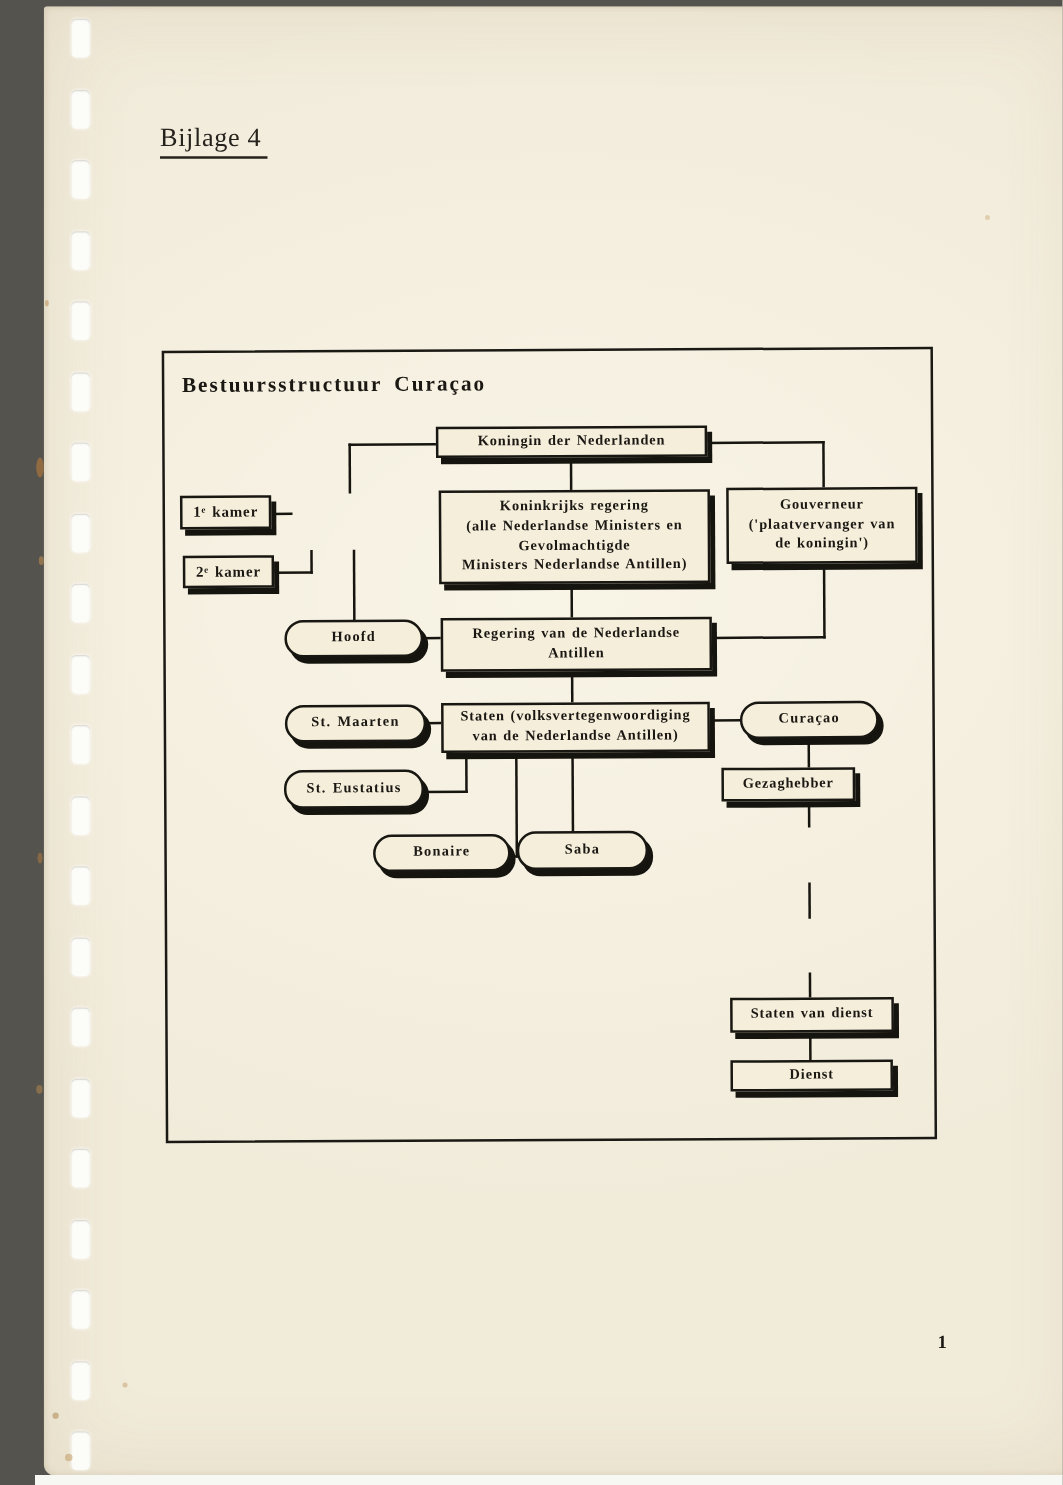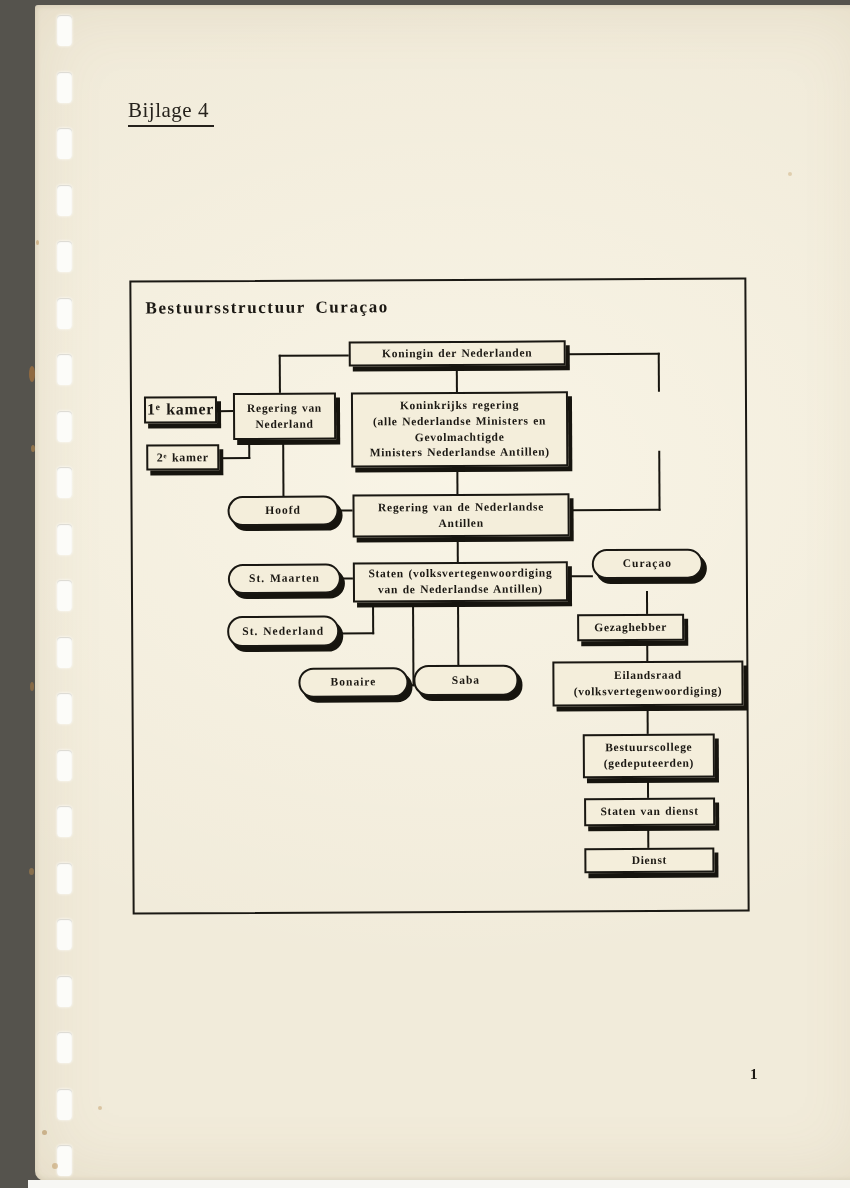--- a/index.html
+++ b/index.html
@@ -120,43 +120,40 @@
         <div class="connector" style="left: 274px; top: 403px; width: 7px; height: 2px;"></div>
         <div class="connector" style="left: 324px; top: 321px; width: 2px; height: 64px;"></div>
         <div class="connector" style="left: 513px; top: 311px; width: 2px; height: 24px;"></div>
         <div class="connector" style="left: 513px; top: 361px; width: 2px; height: 21px;"></div>
         <div class="connector" style="left: 513px; top: 426px; width: 2px; height: 29px;"></div>
         <div class="connector" style="left: 513px; top: 498px; width: 2px; height: 21px;"></div>
         <div class="connector" style="left: 513px; top: 546px; width: 2px; height: 23px;"></div>
       </div>
 
     <div class="node" style="left:217px;top:60px;width:217px;height:25px">Koningin der Nederlanden</div>
-    <div class="node" style="left:12px;top:114px;width:73px;height:27px;font-size:16px">1ᵉ kamer</div>
+    <div class="node" style="left:12px;top:114px;width:73px;height:27px;font-size:12px">1ᵉ kamer</div>
     <div class="node" style="left:14px;top:162px;width:73px;height:26px;font-size:12px">2ᵉ kamer</div>
-    <div class="node" style="left:101px;top:111px;width:103px;height:47px">Regering van
-Nederland</div>
     <div class="node" style="left:219px;top:111px;width:217px;height:75px">Koninkrijks regering
 (alle Nederlandse Ministers en
 Gevolmachtigde
 Ministers Nederlandse Antillen)</div>
+    <div class="node" style="left:449px;top:110px;width:153px;height:61px">Gouverneur
+('plaatvervanger van
+de koningin')</div>
     <div class="node round" style="left:95px;top:214px;width:111px;height:30px">Hoofd</div>
     <div class="node" style="left:220px;top:213px;width:217px;height:43px">Regering van de Nederlandse
 Antillen</div>
     <div class="node round" style="left:95px;top:282px;width:113px;height:30px">St. Maarten</div>
     <div class="node" style="left:220px;top:281px;width:215px;height:40px">Staten (volksvertegenwoordiging
 van de Nederlandse Antillen)</div>
-    <div class="node round" style="left:459px;top:269px;width:111px;height:30px">Curaçao</div>
-    <div class="node round" style="left:94px;top:334px;width:112px;height:31px">St. Nederland</div>
+    <div class="node round" style="left:459px;top:281px;width:111px;height:30px">Curaçao</div>
+    <div class="node round" style="left:94px;top:334px;width:112px;height:31px">St. Eustatius</div>
     <div class="node" style="left:444px;top:334px;width:107px;height:27px">Gezaghebber</div>
     <div class="node round" style="left:165px;top:386px;width:110px;height:30px">Bonaire</div>
     <div class="node round" style="left:280px;top:384px;width:105px;height:31px">Saba</div>
-    <div class="node" style="left:419px;top:381px;width:191px;height:45px">Eilandsraad
-(volksvertegenwoordiging)</div>
-    <div class="node" style="left:449px;top:454px;width:132px;height:44px">Bestuurscollege
-(gedeputeerden)</div>
     <div class="node" style="left:450px;top:518px;width:131px;height:28px">Staten van dienst</div>
     <div class="node" style="left:450px;top:568px;width:130px;height:25px">Dienst</div>
   </div>
 
   <div id="page-number">1</div>
 <div class="spot" style="left: 1px; top: 366px; width: 6px; height: 16px; background: rgb(176, 118, 58); opacity: 0.65;"></div>
     <div class="spot" style="left: 3px; top: 445px; width: 4px; height: 7px; background: rgb(185, 139, 78); opacity: 0.6;"></div>
     <div class="spot" style="left: 8px; top: 240px; width: 3px; height: 5px; background: rgb(185, 139, 78); opacity: 0.5;"></div>
     <div class="spot" style="left: 2px; top: 682px; width: 4px; height: 9px; background: rgb(173, 124, 66); opacity: 0.55;"></div>
     <div class="spot" style="left: 1px; top: 868px; width: 5px; height: 7px; background: rgb(185, 139, 78); opacity: 0.5;"></div>

